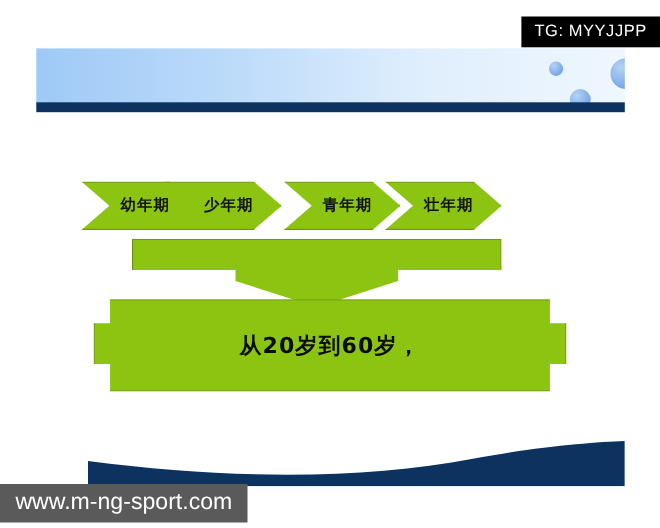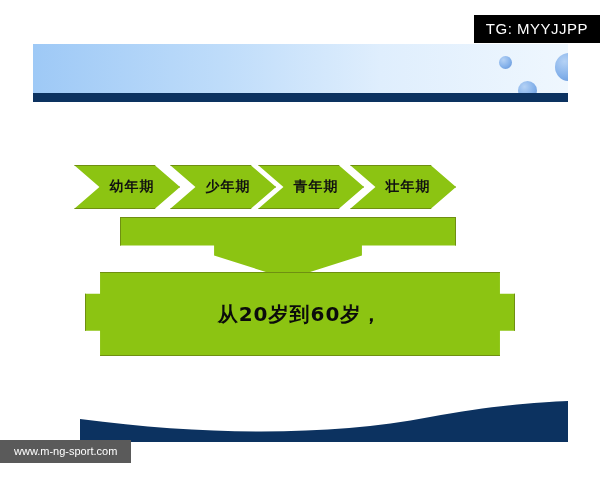--- a/index.html
+++ b/index.html
@@ -100,21 +100,21 @@
     font-weight: bold;
     font-family: "DejaVu Sans", sans-serif;
     display: flex;
     align-items: center;
     justify-content: center;
     padding-left: 10px;
     box-sizing: border-box;
     letter-spacing: 1px;
   }
   .chev-0 { left: 0px; }
-  .chev-1 { left: 96px; text-align: center; }
+  .chev-1 { left: 76px; text-align: center; }
   .chev-2 { left: 184px; }
   .chev-3 { left: 276px; }
   .chev-4 { left: 368px; }
 
   
   #down-arrow {
     position: absolute;
     left: 120px;
     top: 217px;
     width: 336px;
@@ -167,21 +167,21 @@
     width: 568px;
     height: 50px;
   }
 
   #watermark {
     position: absolute;
     left: 0;
     top: 440px;
     background: #5a5a5a;
     color: #ffffff;
-    font-size: 11px;
+    font-size: 21px;
     padding: 5px 14px 6px 14px;
     font-family: "Liberation Sans", sans-serif;
     z-index: 40;
     white-space: nowrap;
   }
 </style>
 </head>
 <body>
 
 <div id="slide">

